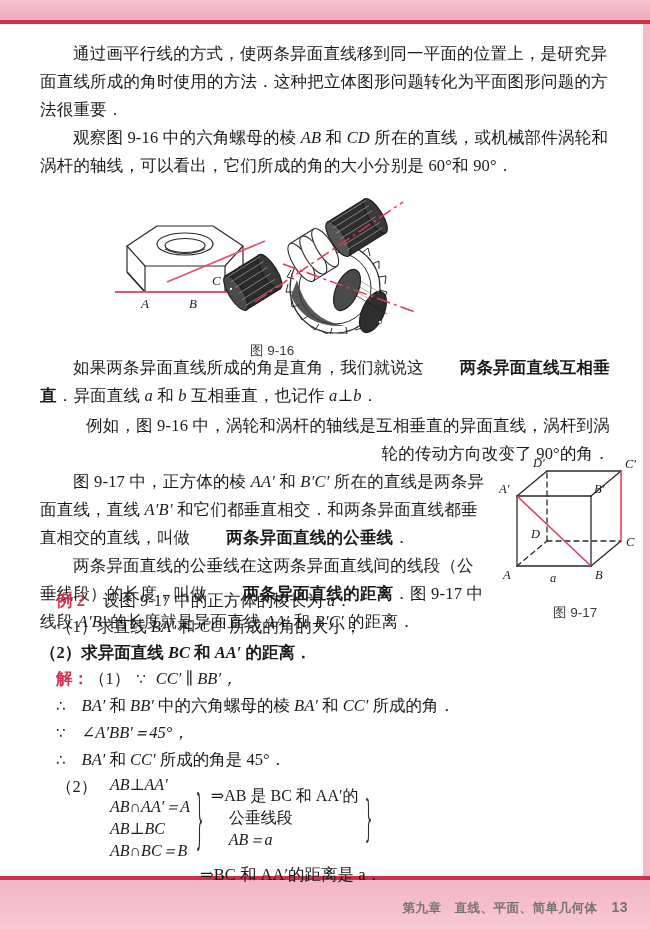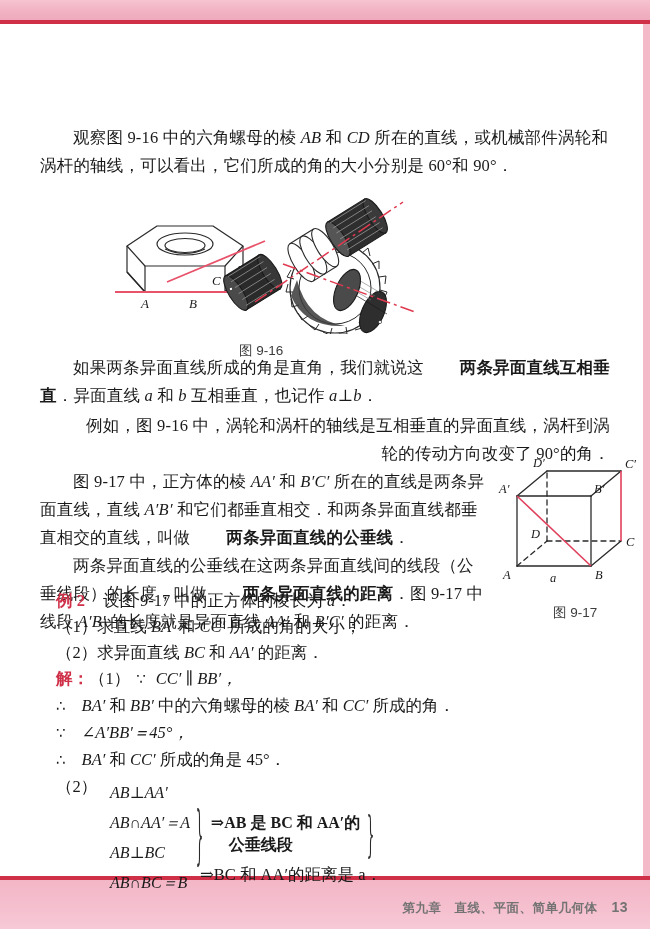--- a/index.html
+++ b/index.html
@@ -71,21 +71,21 @@
   }
   p.para {
     margin: 0;
     padding: 0;
     font-size: 16.5px;
     line-height: 28px;
     text-indent: 2em;
     letter-spacing: 0.2px;
   }
   .blk { position: absolute; }
-  .mi { font-style: italic; font-family: "Liberation Serif","DejaVu Serif",serif; margin-top: 8px; }
+  .mi { font-style: italic; font-family: "Liberation Serif","DejaVu Serif",serif; }
   .bold { font-weight: bold; padding-left: 36px; }
   .red { color: #cf3048; font-weight: bold; }
 
   
   .sol-line {
     font-size: 16.5px;
     line-height: 27px;
     white-space: nowrap;
   }
   .sym { font-family: "DejaVu Sans", sans-serif; font-size: 15px; }
@@ -118,21 +118,21 @@
     font-family: "DejaVu Serif", serif;
     transform: scaleY(3.4) scaleX(0.85);
     margin-left: 6px;
     color: #2a2a2a;
   }
   .res-col {
     display: inline-block;
     vertical-align: middle;
     white-space: nowrap;
   }
-  .res-col div { height: 22px; font-weight: bold; }
+  .res-col div { height: 22px; }
 
   
   .fig { position: absolute; }
   .caption {
     position: absolute;
     font-size: 13.5px;
     font-family: "Liberation Sans","DejaVu Sans",sans-serif;
     color: #3c3c3c;
     white-space: nowrap;
   }
@@ -147,20 +147,23 @@
 <div class="top-rule"></div>
 <div class="right-band"></div>
 <div class="bottom-rule"></div>
 <div class="bottom-band"></div>
 <div class="footer-text">
   <span>第九章　直线、平面、简单几何体</span><span class="pg">13</span>
 </div>
 
 <div class="content">
 
+  <div class="blk" style="left:40px; top:16px; width:570px;">
+    <p class="para">通过画平行线的方式，使两条异面直线移到同一平面的位置上，是研究异面直线所成的角时使用的方法．这种把立体图形问题转化为平面图形问题的方法很重要．</p>
+  </div>
 
   <div class="blk" style="left:40px; top:100px; width:570px;">
     <p class="para"><span>观察图 9-16 中的六角螺母的棱 </span><span class="mi">AB</span><span> 和 </span><span class="mi">CD</span><span> 所在的直线，或机械部件涡轮和涡杆的轴线，可以看出，它们所成的角的大小分别是 60°和 90°．</span></p>
   </div>
 
   <div class="fig" style="left:115px; top:160px;">
     <svg width="300" height="150" viewBox="0 0 300 150">
 
       <g stroke="#2a2a2a" fill="none" stroke-width="1.2" stroke-linejoin="round">
 
@@ -266,21 +269,21 @@
             <circle cx="-36" cy="78" r="1.6" fill="#ffffff" stroke="#1a1a1a" stroke-width="0.6"></circle>
           </g>
         </g>
       </g>
 
       <line x1="140" y1="118" x2="288" y2="18" stroke="#e03a50" stroke-width="1.5" stroke-dasharray="14,4,3,4"></line>
 
       <line x1="168" y1="80" x2="300" y2="128" stroke="#e03a50" stroke-width="1.5" stroke-dasharray="14,4,3,4"></line>
     </svg>
   </div>
-  <div class="caption" style="left:239px; top:318px;">图 9-16</div>
+  <div class="caption" style="left:250px; top:318px;">图 9-16</div>
 
   <div class="blk" style="left:40px; top:330px; width:570px;">
     <p class="para"><span>如果两条异面直线所成的角是直角，我们就说这</span><span class="bold">两条异面直线互相垂直</span><span>．异面直线 </span><span class="mi">a</span><span> 和 </span><span class="mi">b</span><span> 互相垂直，也记作 </span><span class="mi">a⊥b</span><span>．</span></p>
   </div>
 
   <div class="blk" style="left:40px; top:388px; width:570px;text-align:right;">
     <p class="para">例如，图 9-16 中，涡轮和涡杆的轴线是互相垂直的异面直线，涡杆到涡轮的传动方向改变了 90°的角．</p>
   </div>
 
   <div class="blk" style="left:40px; top:444px; width:450px;">
@@ -331,21 +334,21 @@
   <div class="caption" style="left:553px; top:580px;">图 9-17</div>
 
   <div class="blk" style="left:56px; top:563px; width:470px;">
     <div class="sol-line"><span class="red">例 2</span><span style="display:inline-block;width:18px;"></span><span>设图 9-17 中的正方体的棱长为 </span><span class="mi">a</span><span>．</span></div>
   </div>
 
   <div class="blk" style="left:56px; top:589px; width:470px;">
     <div class="sol-line"><span>（1）求直线 </span><span class="mi">BA′</span><span> 和 </span><span class="mi">CC′</span><span> 所成的角的大小；</span></div>
   </div>
 
-  <div class="blk" style="left:56px; top:615px; width:470px;">
+  <div class="blk" style="left:40px; top:615px; width:470px;font-weight:bold;">
     <div class="sol-line"><span>（2）求异面直线 </span><span class="mi">BC</span><span> 和 </span><span class="mi">AA′</span><span> 的距离．</span></div>
   </div>
 
   <div class="blk" style="left:56px; top:641px; width:470px;">
     <div class="sol-line"><span class="red">解：</span><span>（1）</span><span class="sym" style="margin:0 10px 0 6px;">∵</span><span class="mi">CC′ ∥ BB′，</span></div>
   </div>
 
   <div class="blk" style="left:56px; top:668px; width:470px;">
     <div class="sol-line"><span class="sym">∴</span><span style="display:inline-block;width:16px;"></span><span class="mi">BA′</span><span> 和 </span><span class="mi">BB′</span><span> 中的六角螺母的棱 </span><span class="mi">BA′</span><span> 和 </span><span class="mi">CC′</span><span> 所成的角．</span></div>
   </div>
@@ -364,20 +367,21 @@
 
   <div class="brace-wrap" style="left:110px; top:750px;">
     <span class="cond-col">
       <div class="mi">AB⊥AA′</div>
       <div class="mi">AB∩AA′＝A</div>
       <div class="mi">AB⊥BC</div>
       <div class="mi">AB∩BC＝B</div>
     </span><span class="bigbrace">}</span><span class="res-col">
       <div>⇒AB 是 BC 和 AA′的</div>
       <div style="padding-left:18px;">公垂线段</div>
+      <div style="padding-left:18px;" class="mi">AB＝a</div>
     </span><span class="bigbrace2">}</span>
   </div>
 
   <div class="blk" style="left:200px; top:837px;">
     <div class="sol-line">⇒BC 和 AA′的距离是 a．</div>
   </div>
 
 </div>
 
 </body></html>

